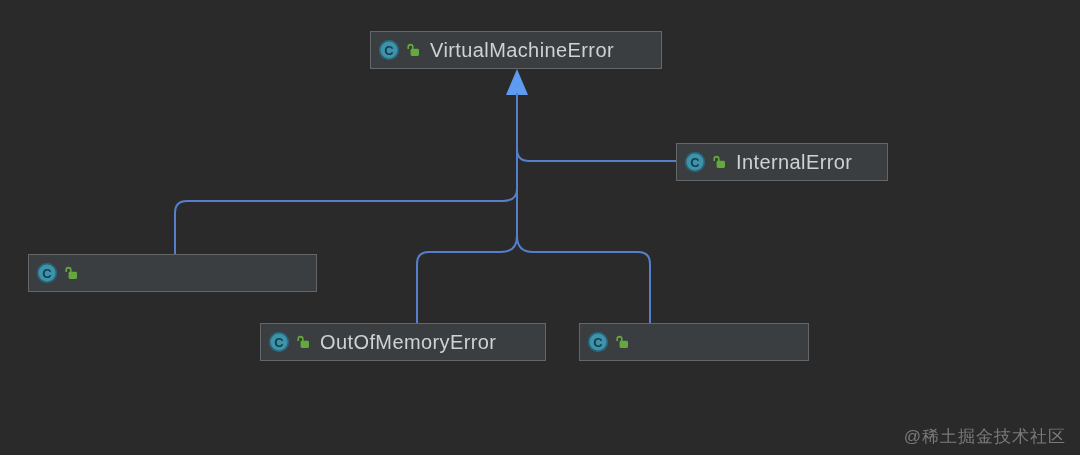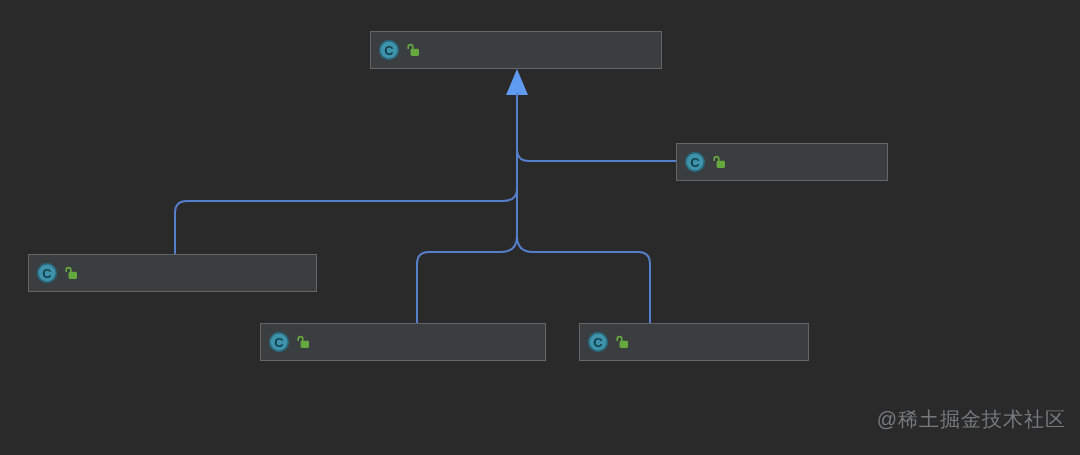--- a/index.html
+++ b/index.html
@@ -36,22 +36,22 @@
   }
   .lockicon { margin-left:6px; flex:0 0 16px; }
 
   .node-vme      { left:370px; top:31px;  width:292px; }
   .node-internal { left:676px; top:143px; width:212px; }
   .node-stack    { left:28px;  top:254px; width:289px; }
   .node-oom      { left:260px; top:323px; width:286px; }
   .node-unknown  { left:579px; top:323px; width:230px; }
 
   .watermark {
-    position:absolute; right:14px; bottom:22px;
-    color:var(--watermark); opacity:.8; font-size:20px; letter-spacing:1px;
+    position:absolute; right:14px; bottom:7px;
+    color:var(--watermark); opacity:.8; font-size:17px; letter-spacing:1px;
   }
 </style>
 </head>
 <body>
 
 <svg class="wires" width="1080" height="455" viewBox="0 0 1080 455">
   <polygon points="517,69 506,95 528,95"></polygon>
   <path d="M 517 93 V 240"></path>
   <path d="M 676 161 H 529 Q 517 161 517 149 V 120"></path>
   <path d="M 175 254 V 213 Q 175 201 187 201 H 503 Q 517 201 517 189"></path>
@@ -60,50 +60,53 @@
 </svg>
 
 <div class="node node-vme">
   <span class="cicon">
       <span>C</span>
     </span>
   <svg class="lockicon" width="16" height="16" viewBox="0 0 16 16">
     <path d="M3.2 7 V4.9 A2.3 2.3 0 0 1 7.8 4.9 V7" fill="none" stroke="var(--lock_icon)" stroke-width="1.6"></path>
     <rect x="5.6" y="6.8" width="8.4" height="7.2" rx="1.4" fill="var(--lock_icon)"></rect>
   </svg>
+  <span class="label">VirtualMachineError</span>
 </div>
 
 <div class="node node-internal">
   <span class="cicon">
       <span>C</span>
     </span>
   <svg class="lockicon" width="16" height="16" viewBox="0 0 16 16">
     <path d="M3.2 7 V4.9 A2.3 2.3 0 0 1 7.8 4.9 V7" fill="none" stroke="var(--lock_icon)" stroke-width="1.6"></path>
     <rect x="5.6" y="6.8" width="8.4" height="7.2" rx="1.4" fill="var(--lock_icon)"></rect>
   </svg>
+  <span class="label">InternalError</span>
 </div>
 
 <div class="node node-stack">
   <span class="cicon">
       <span>C</span>
     </span>
   <svg class="lockicon" width="16" height="16" viewBox="0 0 16 16">
     <path d="M3.2 7 V4.9 A2.3 2.3 0 0 1 7.8 4.9 V7" fill="none" stroke="var(--lock_icon)" stroke-width="1.6"></path>
     <rect x="5.6" y="6.8" width="8.4" height="7.2" rx="1.4" fill="var(--lock_icon)"></rect>
   </svg>
 </div>
 
 <div class="node node-oom">
   <span class="cicon">
       <span>C</span>
     </span>
   <svg class="lockicon" width="16" height="16" viewBox="0 0 16 16">
     <path d="M3.2 7 V4.9 A2.3 2.3 0 0 1 7.8 4.9 V7" fill="none" stroke="var(--lock_icon)" stroke-width="1.6"></path>
     <rect x="5.6" y="6.8" width="8.4" height="7.2" rx="1.4" fill="var(--lock_icon)"></rect>
   </svg>
+  <span class="label">OutOfMemoryError</span>
 </div>
 
 <div class="node node-unknown">
   <span class="cicon">
       <span>C</span>
     </span>
   <svg class="lockicon" width="16" height="16" viewBox="0 0 16 16">
     <path d="M3.2 7 V4.9 A2.3 2.3 0 0 1 7.8 4.9 V7" fill="none" stroke="var(--lock_icon)" stroke-width="1.6"></path>
     <rect x="5.6" y="6.8" width="8.4" height="7.2" rx="1.4" fill="var(--lock_icon)"></rect>
   </svg>

